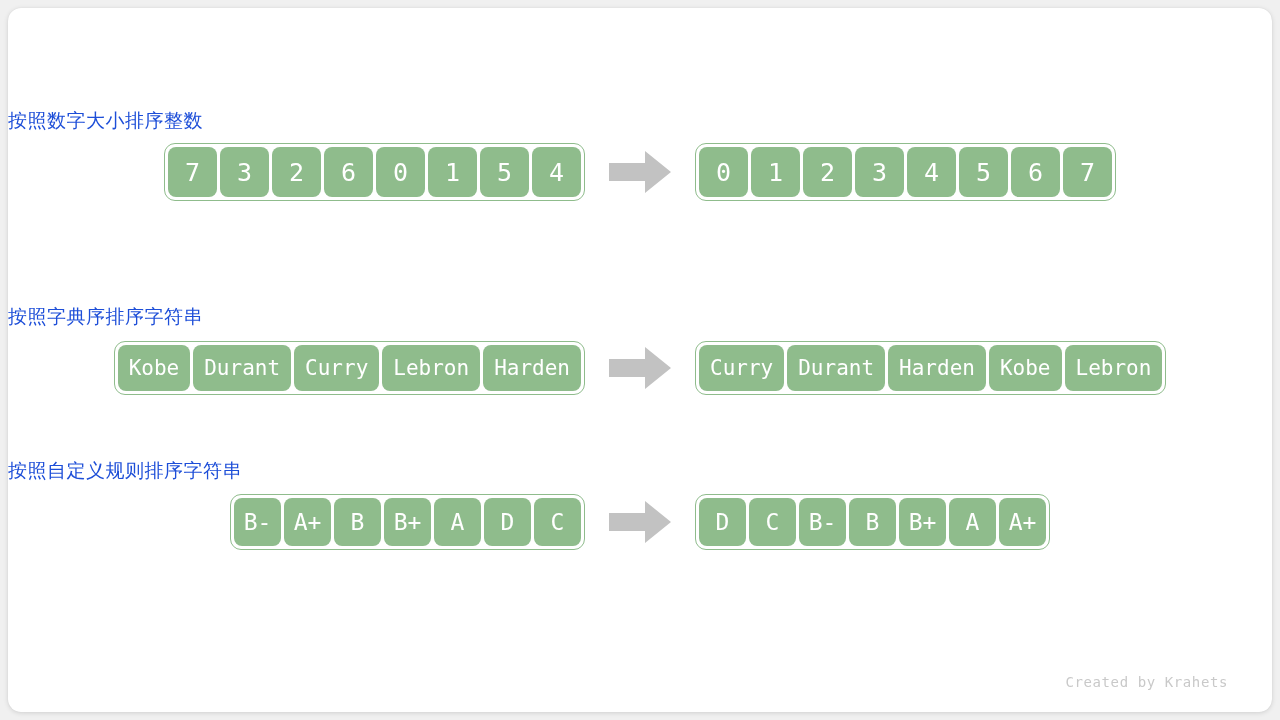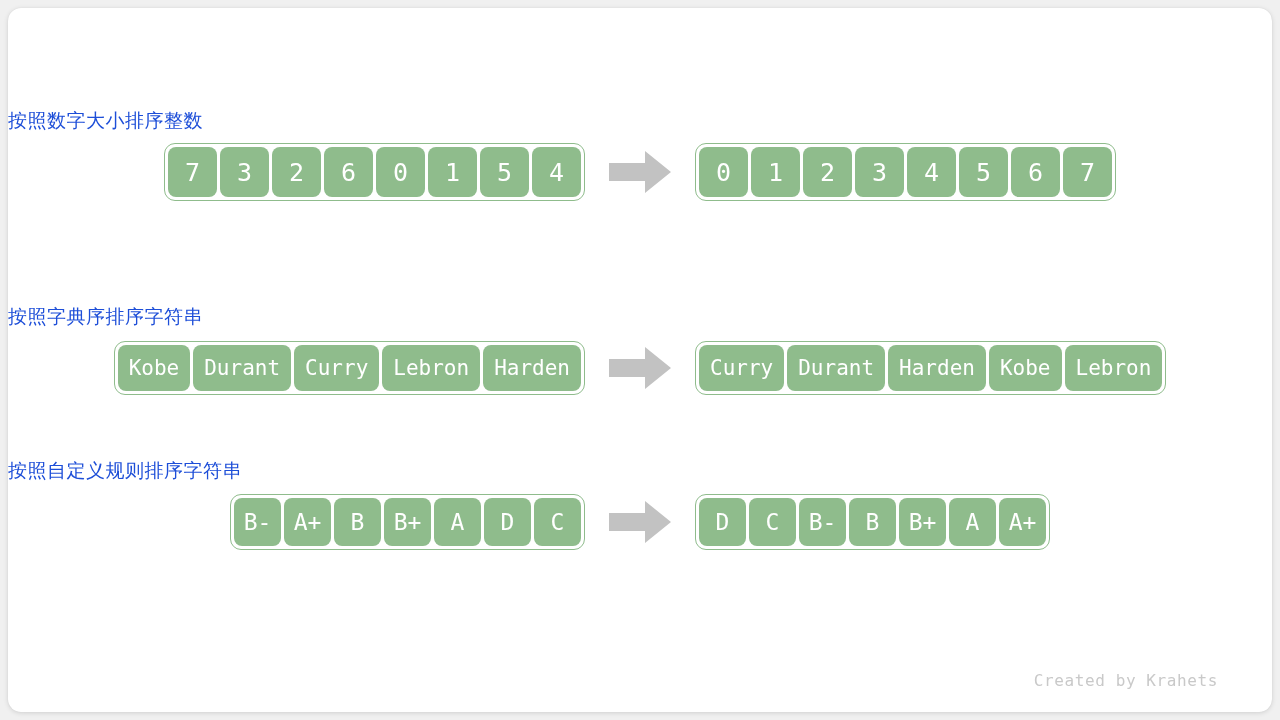--- a/index.html
+++ b/index.html
@@ -120,24 +120,24 @@
   
   .row-1 .spacer-left  { width: 435px; }
   .row-1 .spacer-right { width: 435px; }
   .row-2 .spacer-left  { width: 490px; }
   .row-2 .spacer-right { width: 490px; }
   .row-3 .spacer-left  { width: 380px; }
   .row-3 .spacer-right { width: 380px; }
 
   .footer {
     position: absolute;
-    right: 54px;
+    right: 44px;
     bottom: 22px;
     font-family: "DejaVu Sans Mono", "Liberation Mono", monospace;
-    font-size: 16px;
+    font-size: 14px;
     color: #c9c9c9;
     letter-spacing: 0.6px;
   }
 </style>
 </head>
 <body>
 
 <div class="card">
 
   <div class="row row-1" style="top:100px;">

